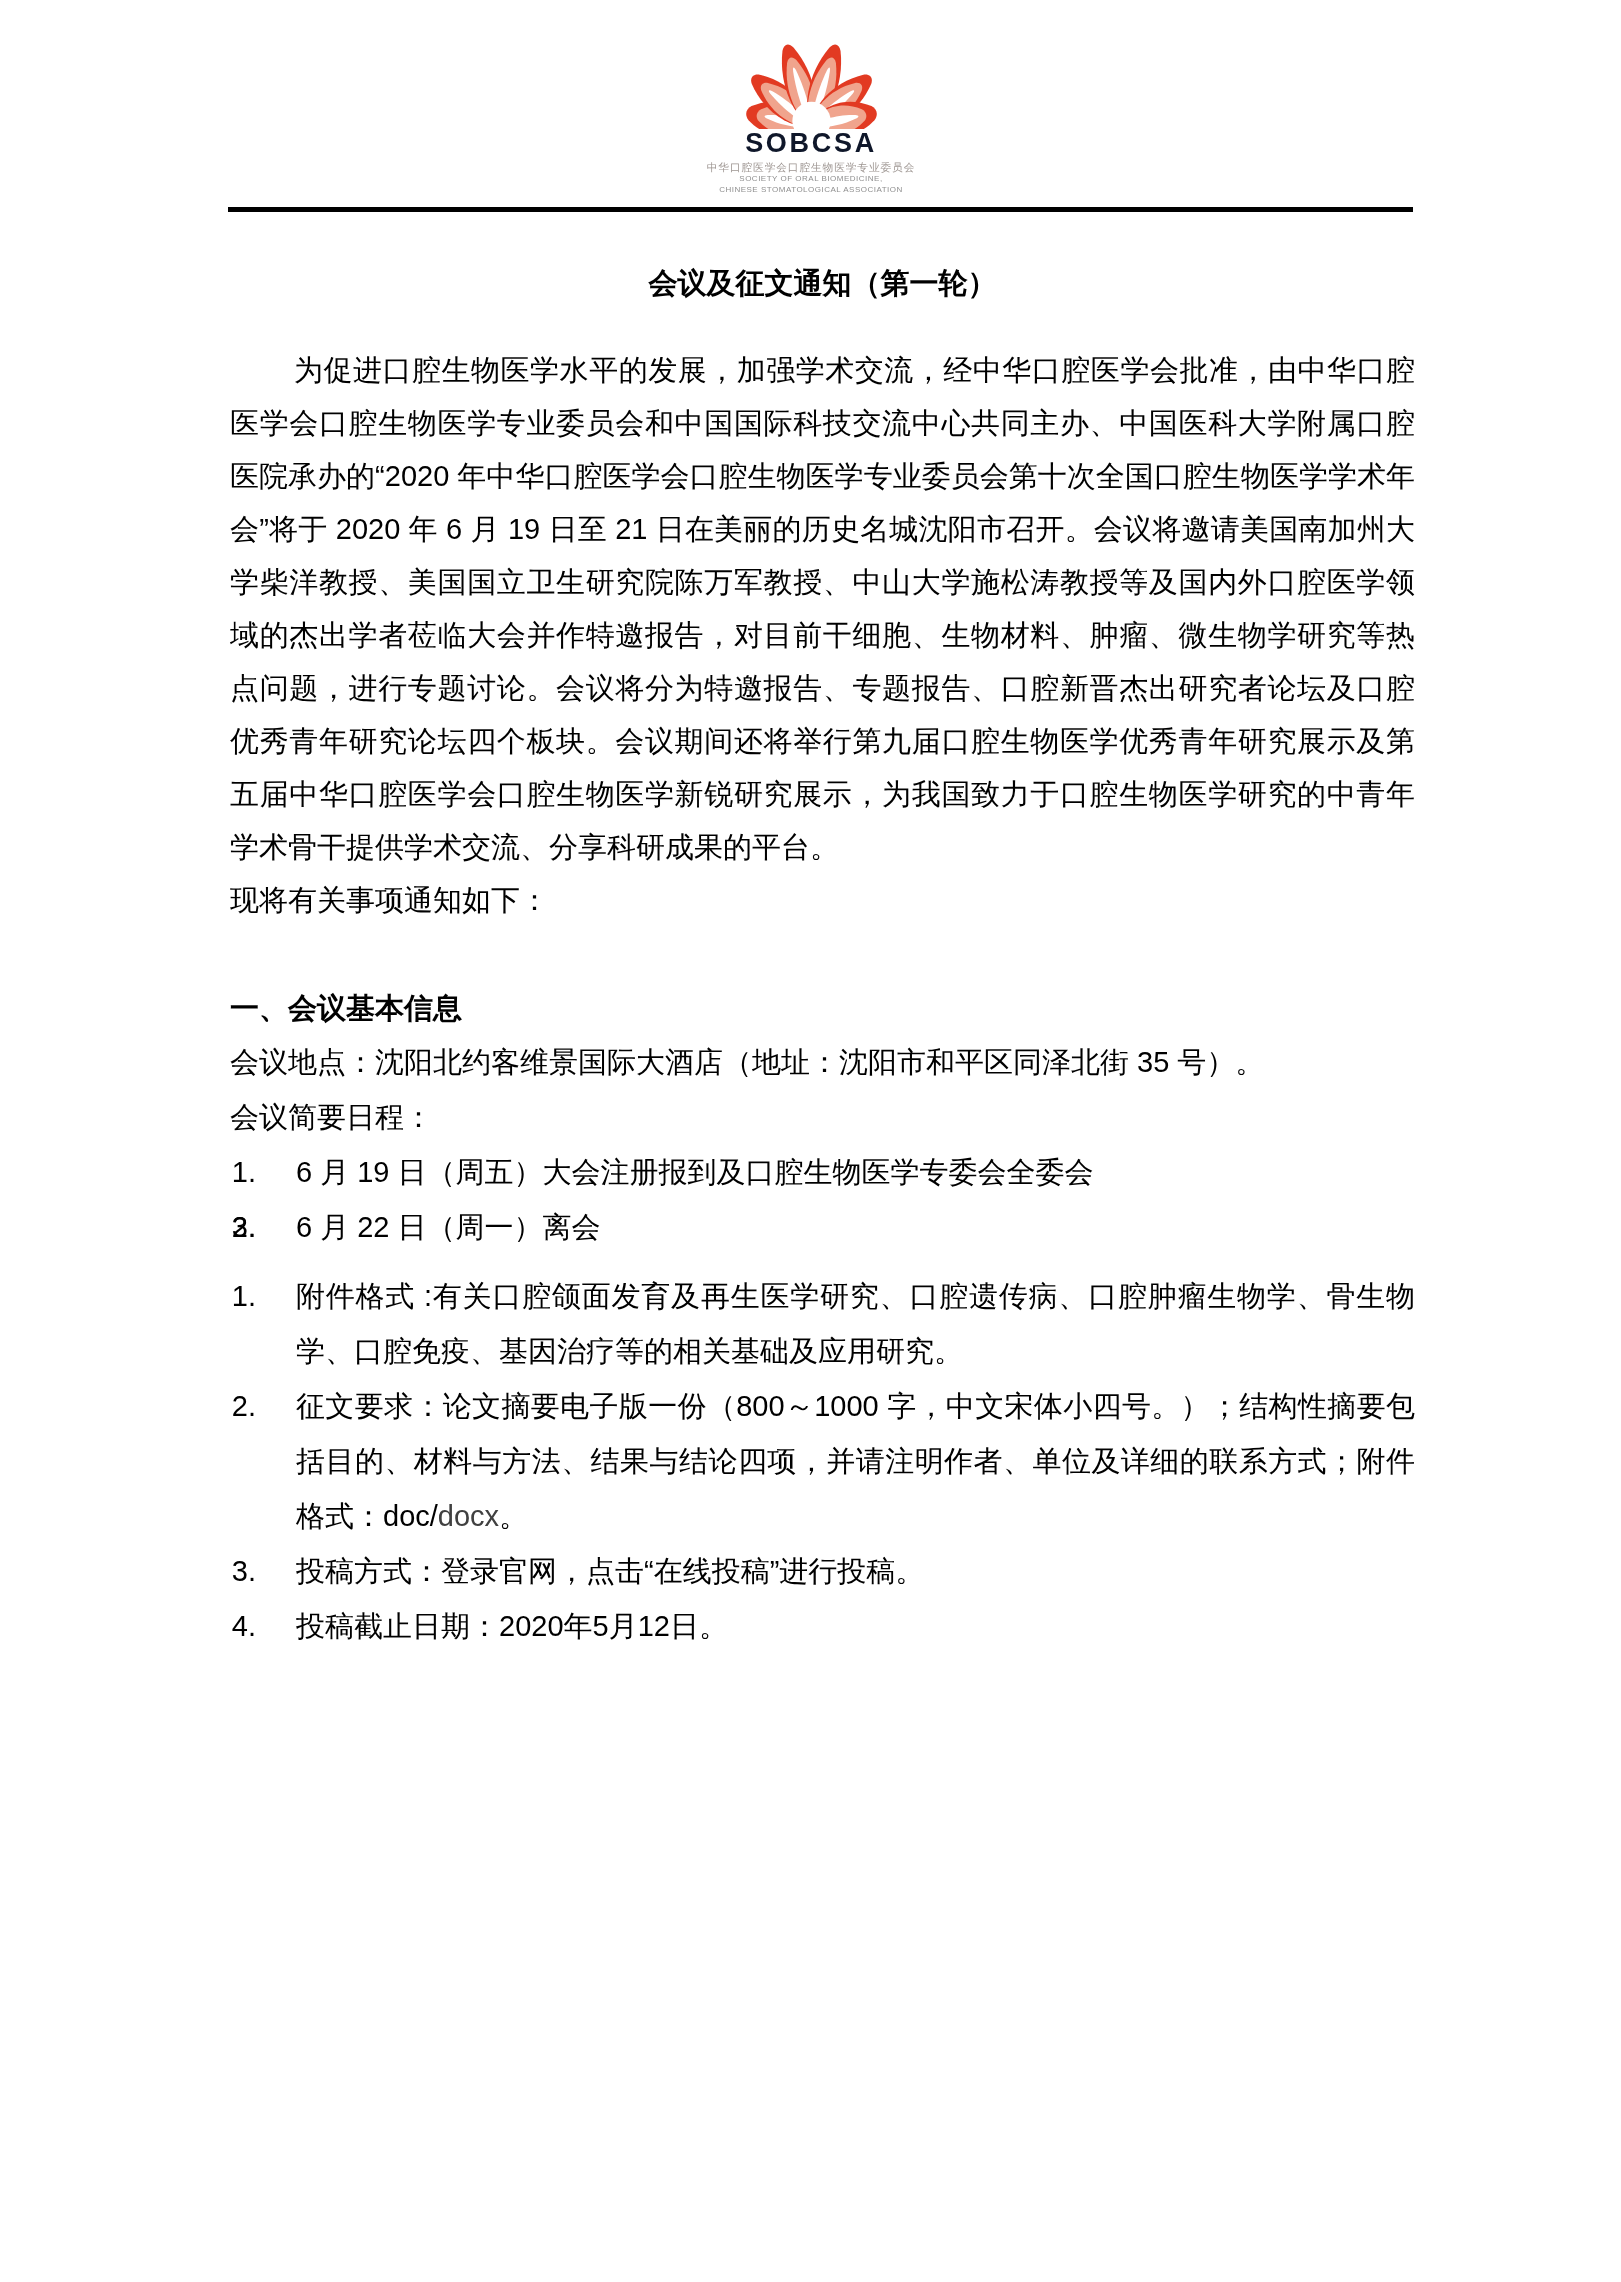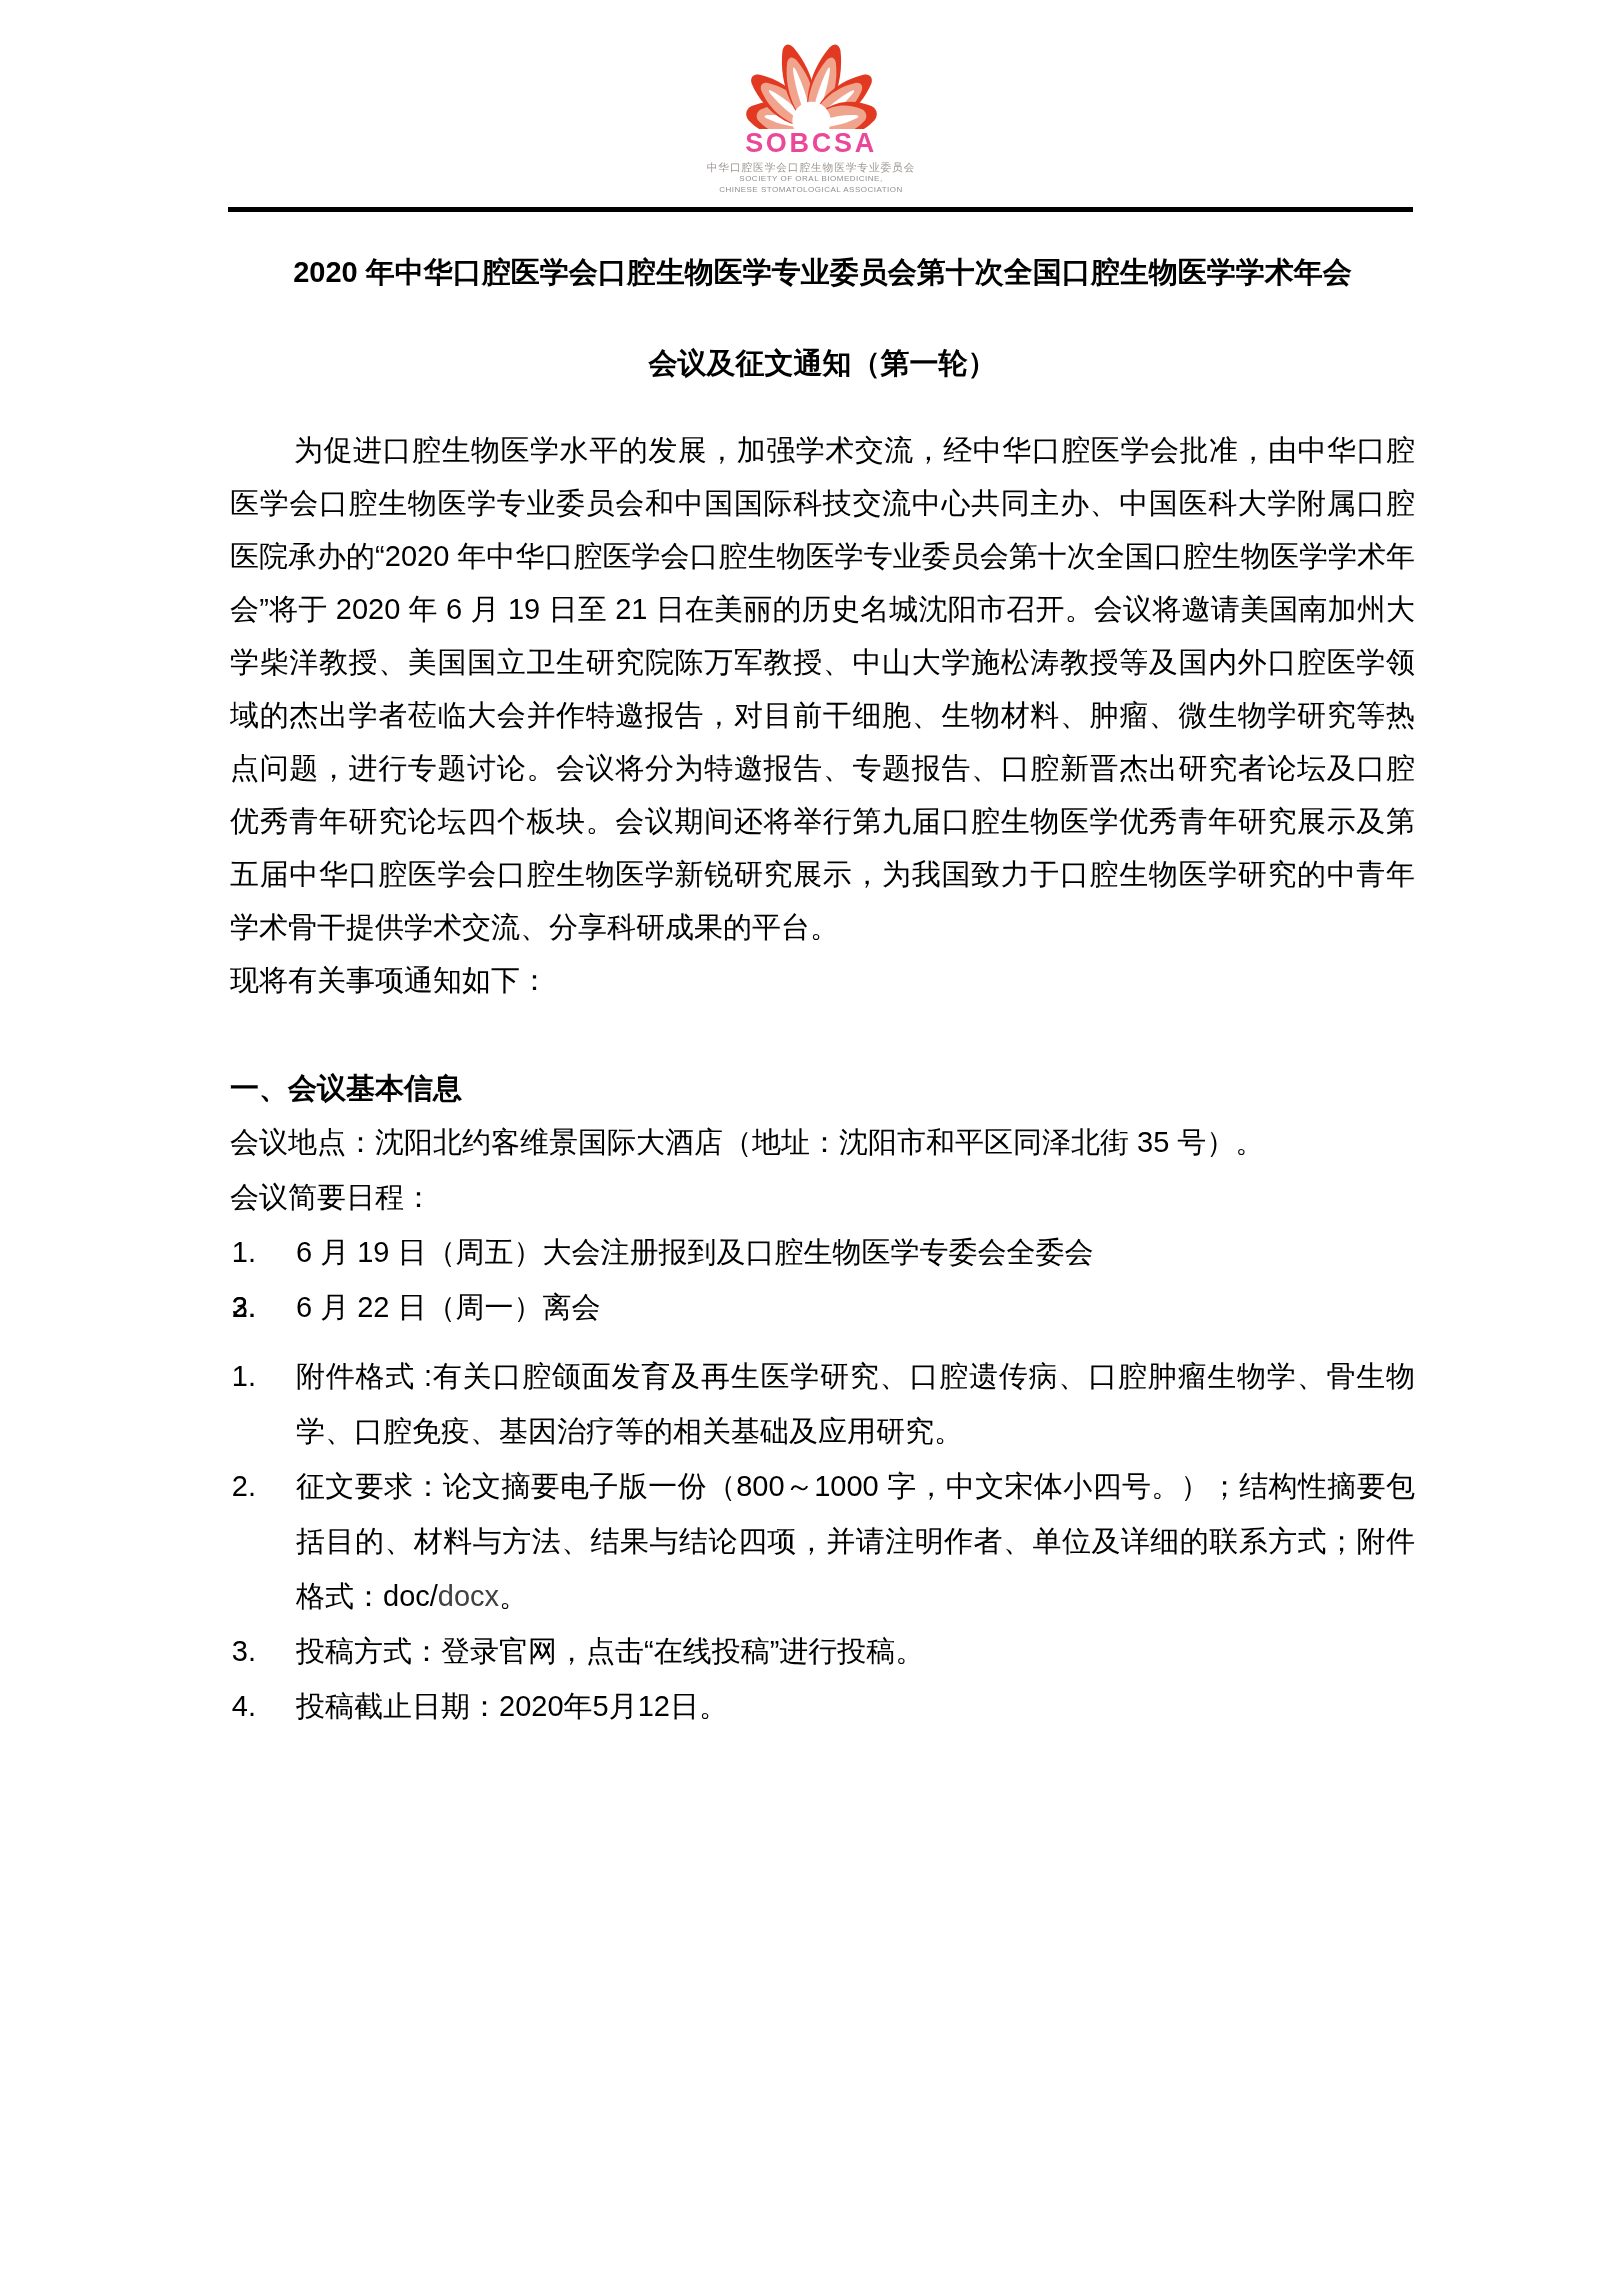--- a/index.html
+++ b/index.html
@@ -12,21 +12,21 @@
     font-family:"Liberation Sans","DejaVu Sans",sans-serif;
     color:#000000;
     overflow:hidden;
   }
   
   .logo-block { padding-top:10.7px; text-align:center; line-height:1; }
   .lotus { display:block; margin:0 auto; }
   .logo-acronym {
     margin-top:1.8px;
     font-size:27px; font-weight:700; letter-spacing:2.7px;
-    color:#ec4899;
+    color:#0f172a;
   }
   .logo-cn {
     margin-top:4.5px;
     font-size:10.7px; letter-spacing:0.9px; color:#9d9591;
   }
   .logo-en {
     margin-top:2.7px;
     font-size:8px; letter-spacing:0.5px; color:#8f8f8f;
   }
   
@@ -116,21 +116,20 @@
     <div class="logo-acronym">SOBCSA</div>
     <div class="logo-cn">中华口腔医学会口腔生物医学专业委员会</div>
     <div class="logo-en">SOCIETY OF ORAL BIOMEDICINE,</div>
     <div class="logo-en">CHINESE STOMATOLOGICAL ASSOCIATION</div>
   </header>
 
   <div class="rule"></div>
 
   <main class="content">
 
-    <h1 class="doc-title">2020 年中华口腔医学会口腔生物医学专业委员会第十次全国口腔生物医学学术年会</h1>
     <h2 class="doc-subtitle">会议及征文通知（第一轮）</h2>
 
     <p class="intro">为促进口腔生物医学水平的发展，加强学术交流，经中华口腔医学会批准，由中华口腔医学会口腔生物医学专业委员会和中国国际科技交流中心共同主办、中国医科大学附属口腔医院承办的“2020 年中华口腔医学会口腔生物医学专业委员会第十次全国口腔生物医学学术年会”将于 2020 年 6 月 19 日至 21 日在美丽的历史名城沈阳市召开。会议将邀请美国南加州大学柴洋教授、美国国立卫生研究院陈万军教授、中山大学施松涛教授等及国内外口腔医学领域的杰出学者莅临大会并作特邀报告，对目前干细胞、生物材料、肿瘤、微生物学研究等热点问题，进行专题讨论。会议将分为特邀报告、专题报告、口腔新晋杰出研究者论坛及口腔优秀青年研究论坛四个板块。会议期间还将举行第九届口腔生物医学优秀青年研究展示及第五届中华口腔医学会口腔生物医学新锐研究展示，为我国致力于口腔生物医学研究的中青年学术骨干提供学术交流、分享科研成果的平台。</p>
     <p class="followup">现将有关事项通知如下：</p>
 
     <h3 class="sec-heading">一、会议基本信息</h3>
     <p class="line">会议地点：沈阳北约客维景国际大酒店（地址：沈阳市和平区同泽北街 35 号）。</p>
     <p class="line">会议简要日程：</p>
 
     <div class="olist">

